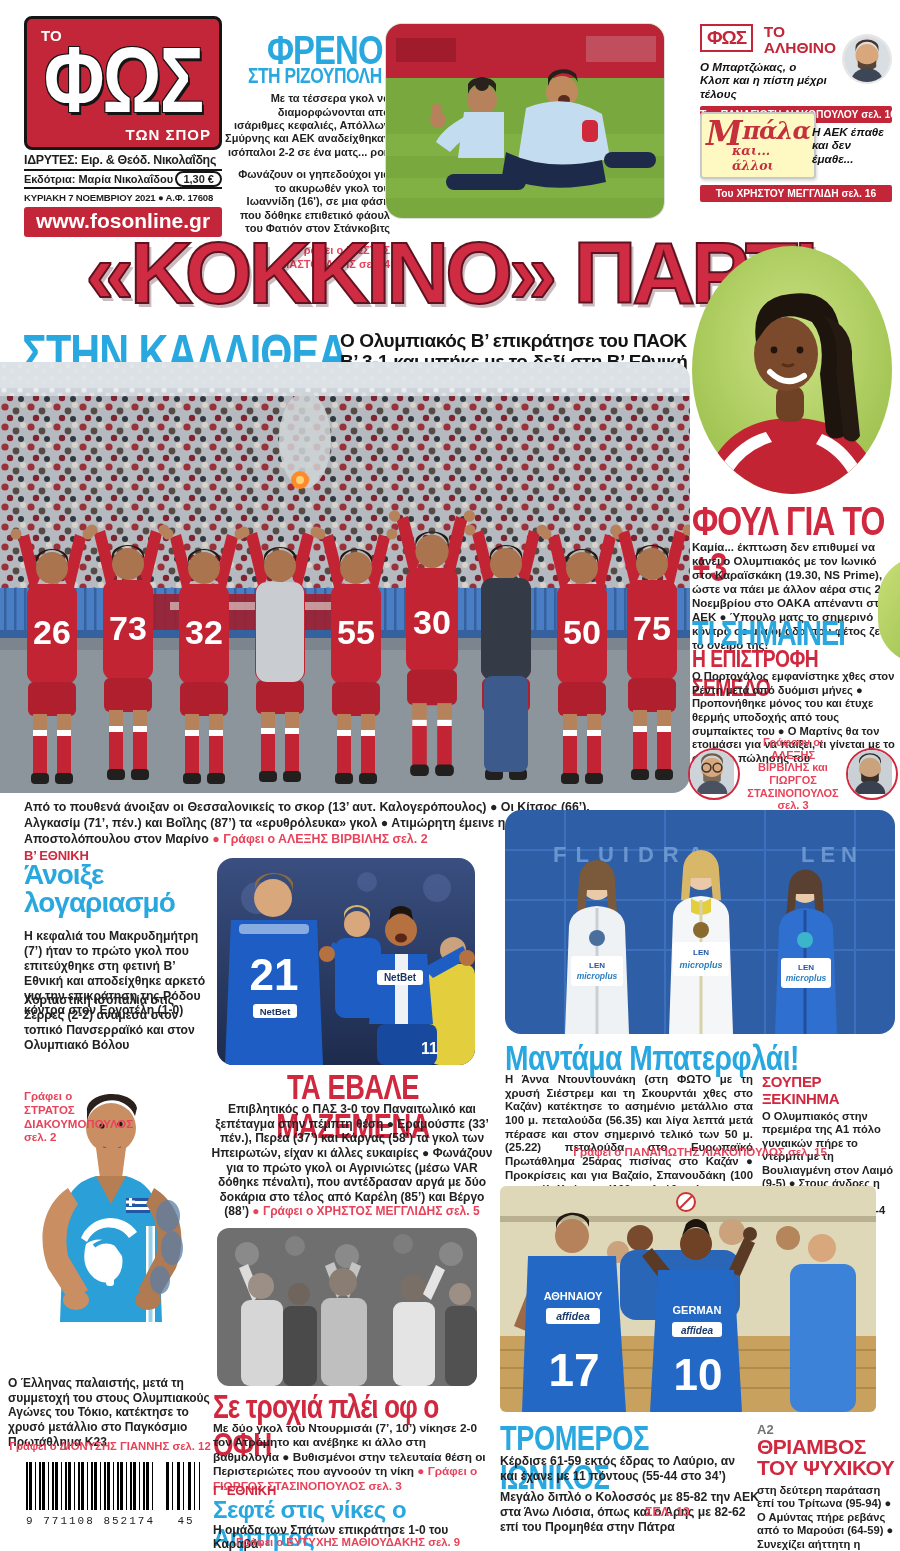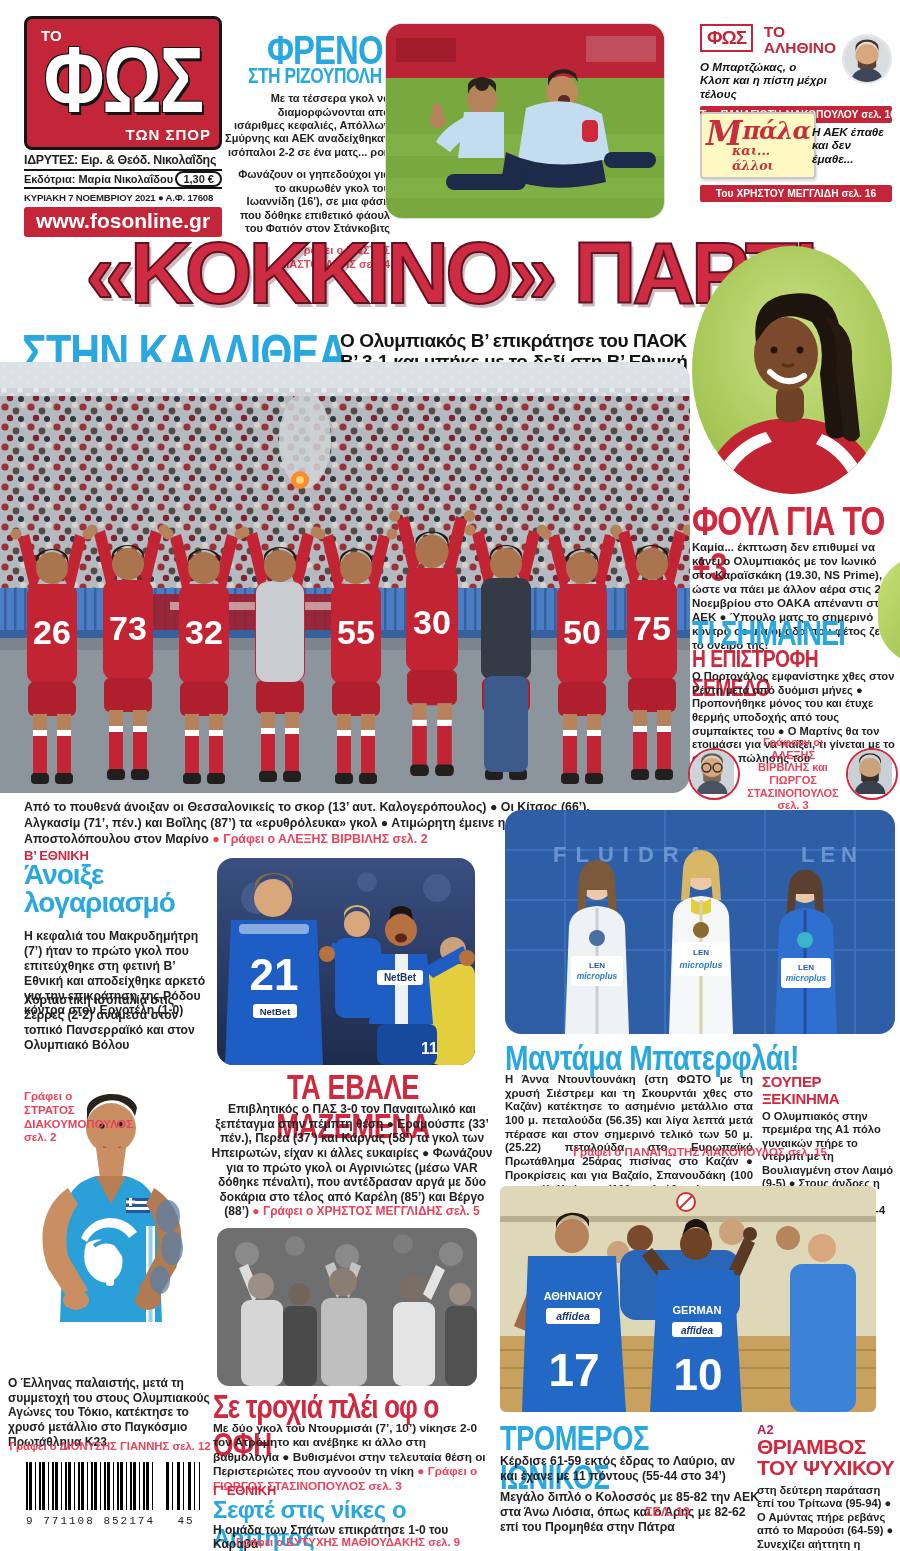--- a/index.html
+++ b/index.html
@@ -105,21 +105,21 @@
   #bf-b{left:505px;top:1073px;width:248px;font-size:11.4px;font-weight:bold;line-height:1.2;color:#222;text-align:justify;}
   #bf-box{left:762px;top:1073px;width:133px;}
   #bf-box .t{font-size:15px;font-weight:900;color:#d0283f;letter-spacing:-0.3px;margin-bottom:3px;}
   #bf-box .b{font-size:11.2px;font-weight:bold;line-height:1.2;color:#222;}
   #bf-by{left:505px;top:1146px;width:390px;text-align:center;font-size:11.5px;}
   #bb-photo{left:500px;top:1186px;width:376px;height:226px;border-radius:6px;overflow:hidden;}
   #ion-h{left:500px;top:1419px;width:260px;font-size:29px;font-weight:900;letter-spacing:-0.5px;color:#29a8e0;}
   #ion-p1{left:500px;top:1454px;width:250px;}
   #ion-p2{left:500px;top:1490px;width:260px;}
   #ion-pg{left:618px;top:1505px;width:72px;text-align:right;font-size:12.5px;}
-  #a2-kick{left:757px;top:1422px;font-size:13px;font-weight:900;color:#be185d;}
+  #a2-kick{left:757px;top:1422px;font-size:13px;font-weight:900;color:#737373;}
   #a2-h{left:757px;top:1436px;width:142px;font-size:21px;font-weight:900;letter-spacing:-0.5px;color:#d0283f;line-height:1.0;}
   #a2-b{left:757px;top:1484px;width:140px;font-size:11.2px;font-weight:bold;line-height:1.2;color:#222;}
 </style>
 </head>
 <body>
 
 <div id="page">
 
   <div class="abs" id="masthead">
     <div class="logo-box">

